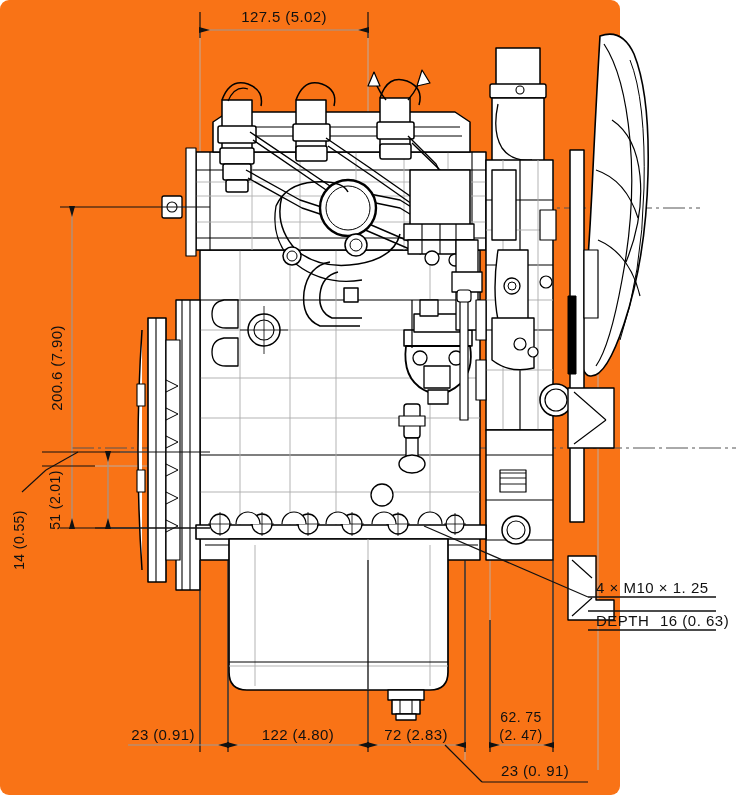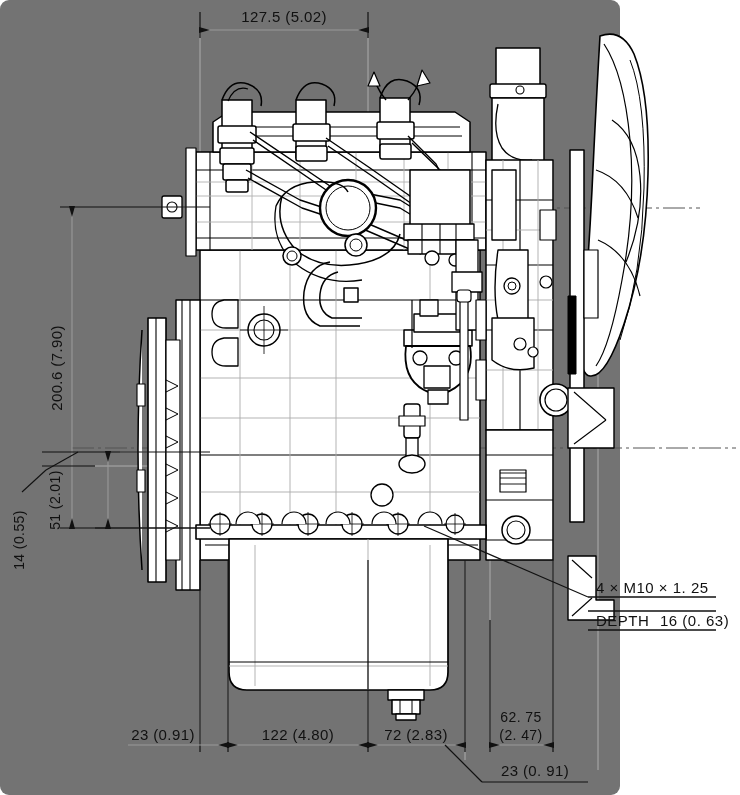--- a/index.html
+++ b/index.html
@@ -1,21 +1,21 @@
 <!DOCTYPE html>
 <html><head>
 <meta charset="utf-8">
 <title>Engine Dimensional Drawing</title>
 <style>
   html,body{margin:0;padding:0;background:#ffffff;}
   body{
     font-family:"Liberation Sans", sans-serif;
     width:740px;height:795px;overflow:hidden;
   }
-  #sheet{position:relative;width:620px;height:795px;background:#737373;border-radius:9px;}
+  #sheet{position:relative;width:620px;height:795px;background:#f97316;border-radius:9px;}
   #sheet svg{position:absolute;left:0;top:0;}
   .dimtext{
     font-family:"Liberation Sans", sans-serif;
     font-size:15px;
     fill:#111;
     letter-spacing:0.4px;
   }
   .dimtext.small{font-size:14px;}
   .callout{
     font-family:"Liberation Sans", sans-serif;

